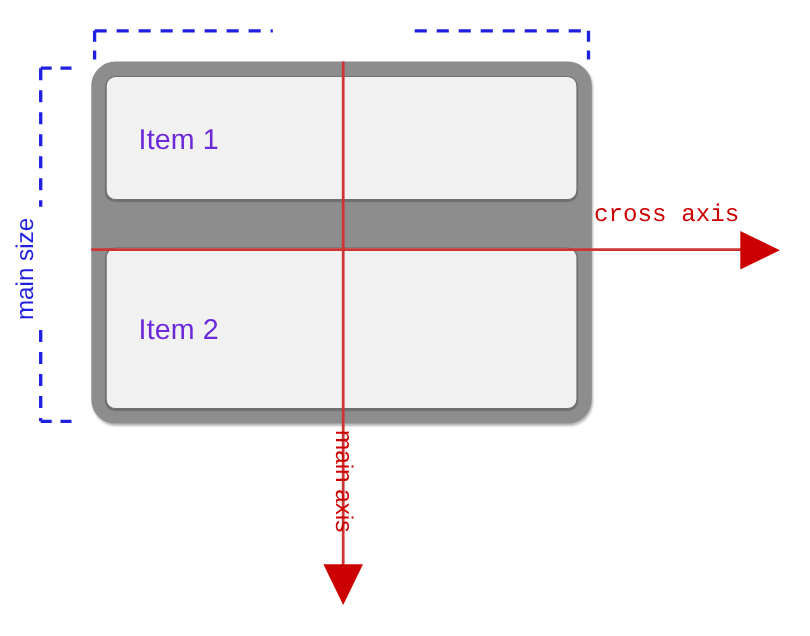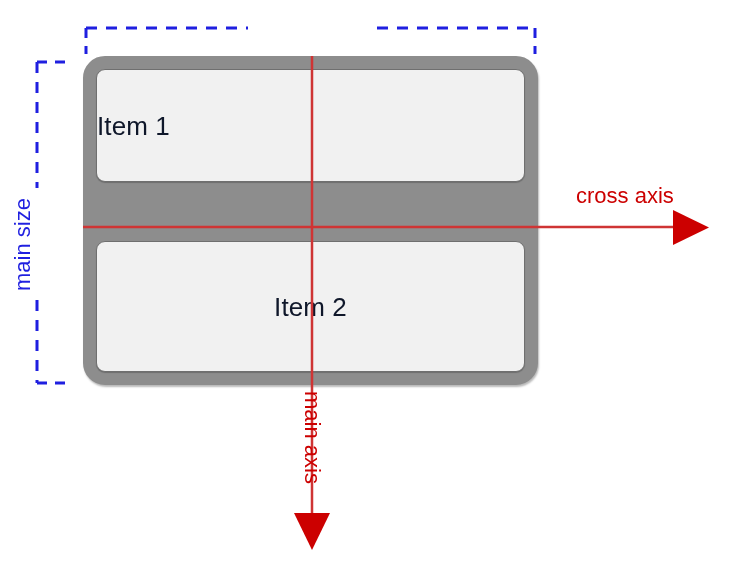--- a/index.html
+++ b/index.html
@@ -40,42 +40,43 @@
   .flex-item {
     box-sizing: border-box;
     background: #f1f1f1;
     border: 1px solid #6f6f6f;
     border-radius: 9px;
     display: flex;
     align-items: center;
     box-shadow: 0 1px 1px rgba(0,0,0,0.22);
   }
   .item-1 { height: 113px; }
-  .item-2 { height: 131px; justify-content: center; }
+  .item-2 { height: 147px; }
   .flex-item .item-label {
     font-size: 26px;
-    color: #0f172a;
+    color: #6d28d9;
+    padding-left: 29px;
     letter-spacing: 0.1px;
     line-height: 1;
   }
   .axis-label {
     position: absolute;
     color: #cc0000;
     font-size: 22px;
     white-space: nowrap;
     line-height: 1;
   }
   .size-label {
     position: absolute;
     color: #1f1fe0;
     font-size: 22px;
     white-space: nowrap;
     line-height: 1;
   }
-  #cross-axis-label { left: 576px; top: 185px; }
+  #cross-axis-label { left: 540px; top: 185px; font-family: Liberation Mono, monospace; }
   #main-axis-label {
     left: 323px;
     top: 391px;
     transform: rotate(90deg);
     transform-origin: 0 0;
   }
   #cross-size-label { left: 256px; top: 11px; }
   #main-size-label {
     left: 12px;
     top: 291px;

